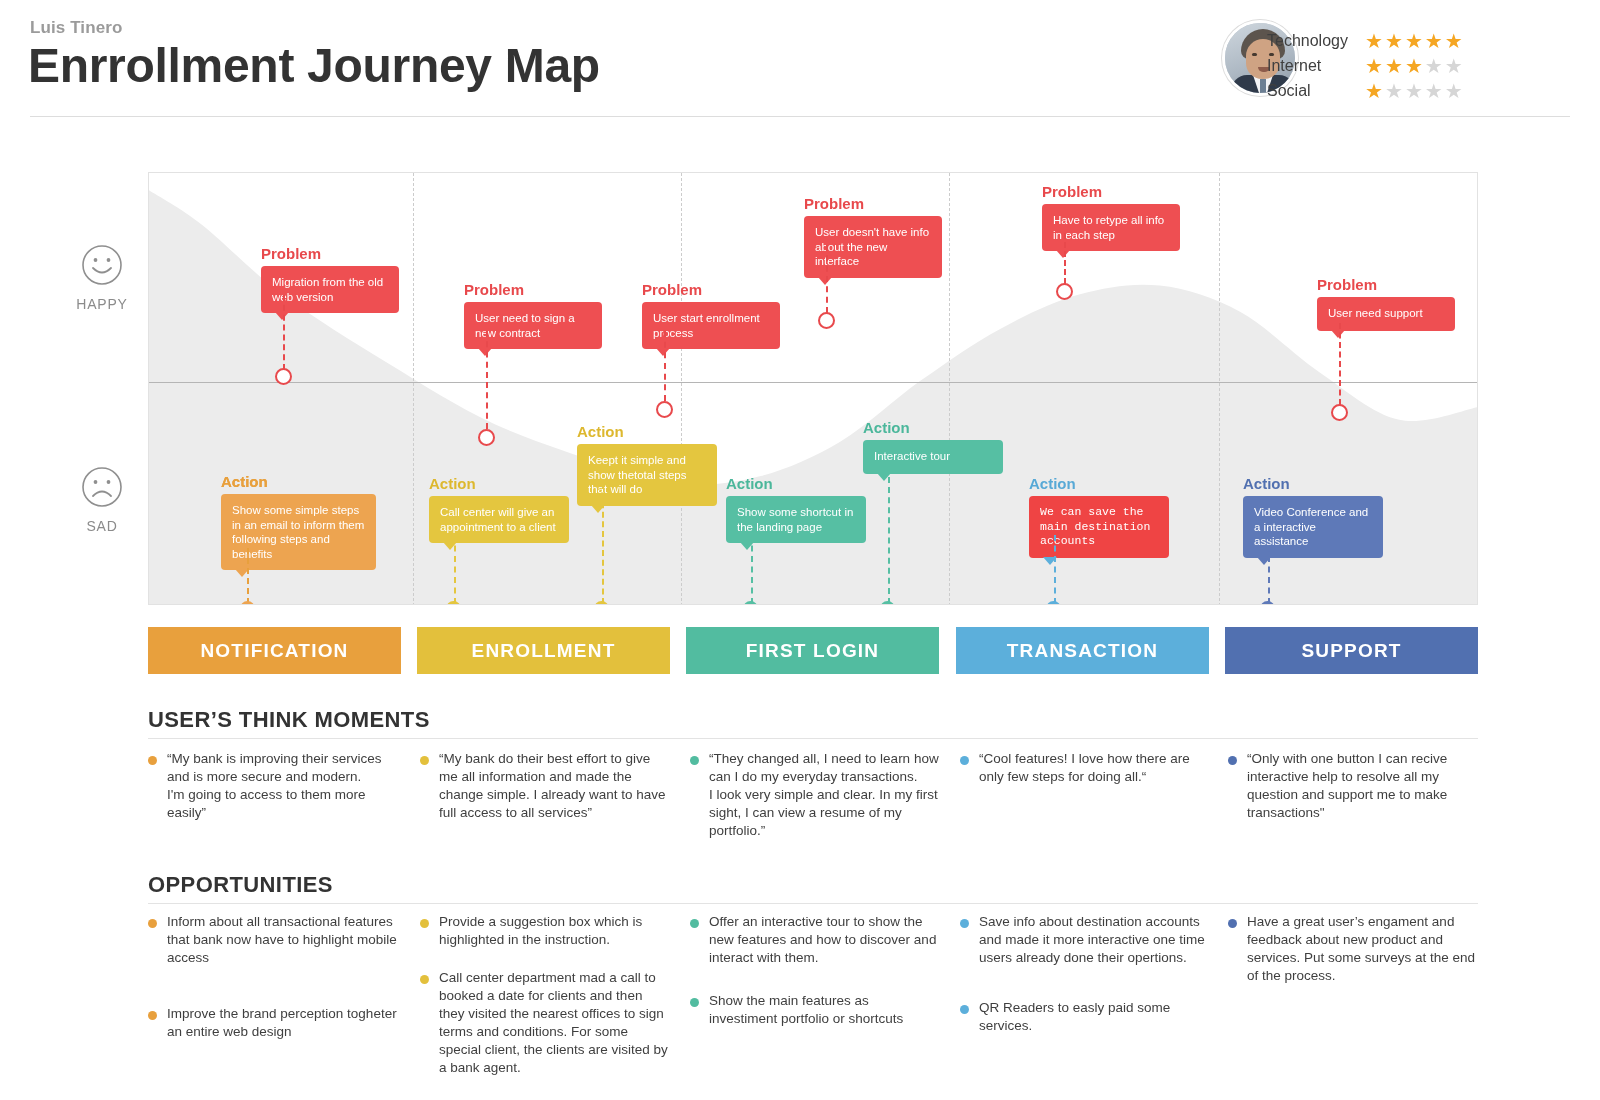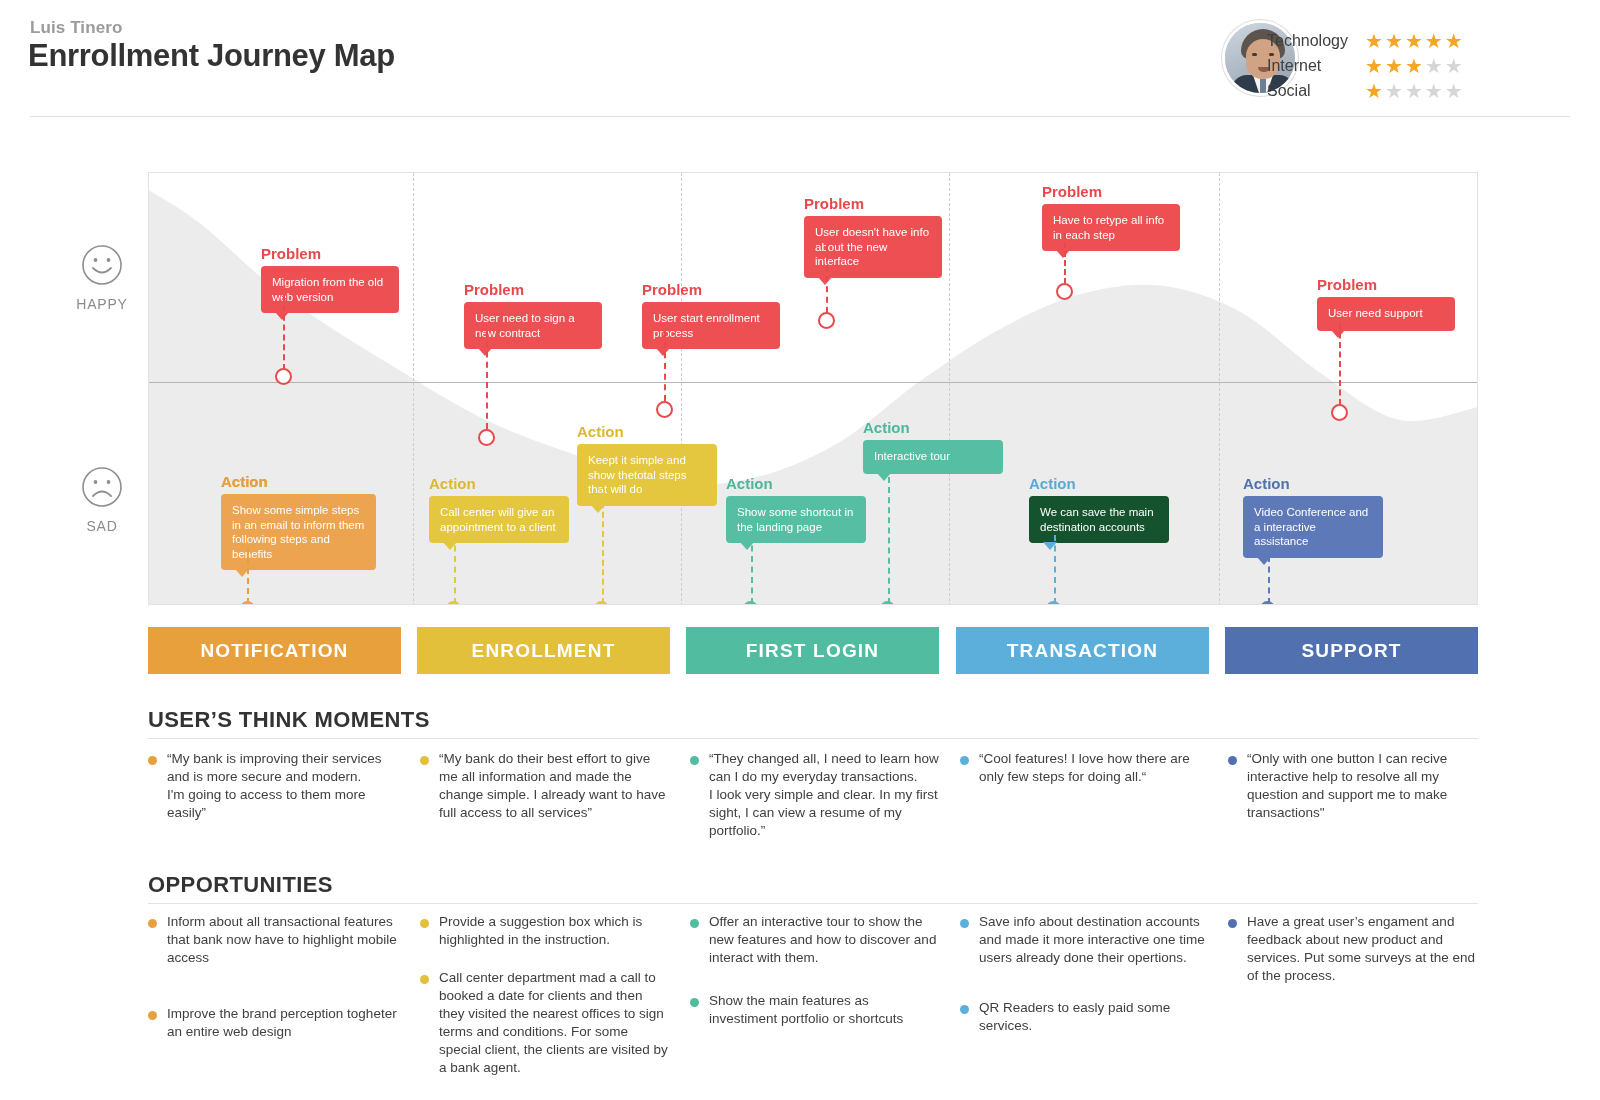--- a/index.html
+++ b/index.html
@@ -13,21 +13,21 @@
   .page { position: relative; width: 1600px; height: 1100px; }
 
   
   .header { position: absolute; left: 0; top: 0; width: 1598px; height: 120px; }
   .hdr-author {
     position: absolute; left: 30px; top: 18px;
     font-size: 17px; font-weight: bold; color: #9b9b9b; letter-spacing: .1px;
   }
   .hdr-title {
     position: absolute; left: 28px; top: 38px;
-    font-size: 31px; font-weight: bold; color: #333333; letter-spacing: -.3px;
+    font-size: 48px; font-weight: bold; color: #333333; letter-spacing: -.3px;
   }
   .hdr-rule {
     position: absolute; left: 30px; top: 116px; width: 1540px; height: 1px;
     background: #dddddd;
   }
   .avatar {
     position: absolute; left: 1222px; top: 20px;
     width: 76px; height: 76px; border-radius: 50%;
     border: 3px solid #ffffff; box-shadow: 0 0 0 1px #dcdcdc;
     overflow: hidden; background: #b9c4cf;
@@ -288,21 +288,21 @@
       <div class="co-title" style="color:#4bb79b">Action</div>
       <div class="co-box" style="background:#56bfa3; color:#56bfa3; min-height:34px;">
         <span style="color:#fff">Interactive tour</span>
       </div>
     </div>
     <div class="leader" style="left:739px; top:304px; height:127px; border-color:#56bfa3;"></div>
     <div class="dotmark" style="left:731px; top:428px; background:#56bfa3;"></div>
 
     <div class="callout" style="left:880px; top:302px; width:140px;">
       <div class="co-title" style="color:#58a9d6">Action</div>
-      <div class="co-box" style="background:#14532d; color:#5cafdb;">
+      <div class="co-box" style="background:#ef4444; color:#5cafdb;font-family:Liberation Mono, monospace;">
         <span style="color:#fff">We can save the main destination accounts</span>
       </div>
     </div>
     <div class="leader" style="left:905px; top:362px; height:69px; border-color:#5cafdb;"></div>
     <div class="dotmark" style="left:897px; top:428px; background:#5cafdb;"></div>
 
     <div class="callout" style="left:1094px; top:302px; width:140px;">
       <div class="co-title" style="color:#5170b0">Action</div>
       <div class="co-box" style="background:#5e79b8; color:#5e79b8;">
         <span style="color:#fff">Video Conference and a interactive assistance</span>

